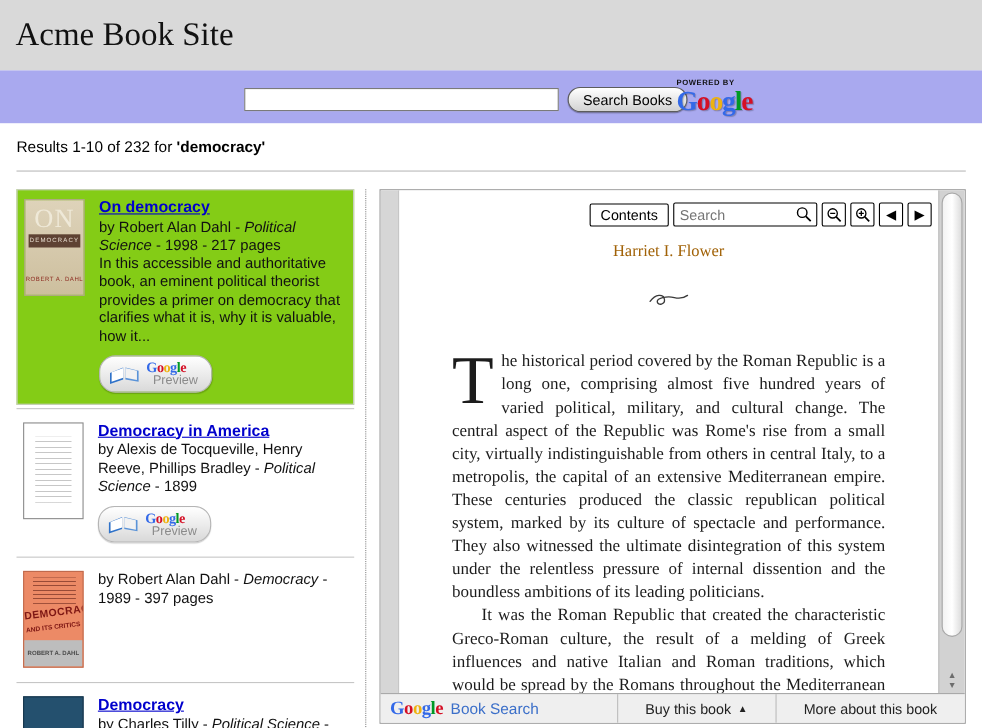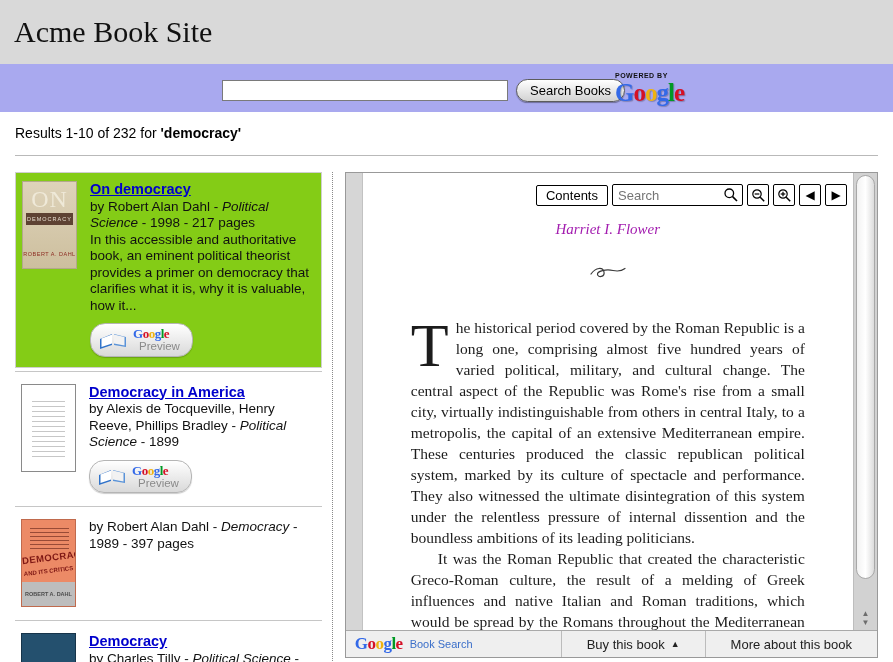--- a/index.html
+++ b/index.html
@@ -85,39 +85,39 @@
     font-family:"Liberation Sans",sans-serif; border-radius:2px; }
   .tb-search { border:1px solid #000; background:#fff; display:flex; align-items:center;
     width:131px; height:22px; padding:0 3px 0 5px; border-radius:2px; }
   .tb-search input { border:none; outline:none; flex:1; min-width:0; font-size:13px; color:#333; }
   .tb-sq { width:22px; height:22px; border:1px solid #000; background:#fff; display:flex;
     align-items:center; justify-content:center; cursor:pointer; border-radius:2px; padding:0; }
   .tb-sq .tri { font-size:12px; line-height:1; color:#000; }
 
   .bk-head { text-align:center; font-family:"Liberation Serif",serif; font-size:17px;
     letter-spacing:6px; color:#222; margin-top:6px; }
-  .bk-author { text-align:center; font-family:"Liberation Serif",serif; font-style:italic;
-    font-size:15px; color:#a21caf; margin-top:24px; }
+  .bk-author { text-align:center; font-family:"Liberation Serif",serif; 
+    font-size:15px; color:#a16207; margin-top:24px; }
   .bk-orn { text-align:center; margin-top:27px; }
   .bk-text { width:394px; margin:34px auto 0; font-family:"Liberation Serif",serif;
     font-size:15.5px; line-height:21px; color:#1c1c1c; text-align:justify; }
   .dropcap { float:left; font-size:62px; line-height:50px; padding:3px 7px 0 0; color:#1c1c1c; }
   .p2 { text-indent:27px; }
 
   .vscroll { width:24px; background:#d2d2d2; border-left:1px solid #bdbdbd; position:relative; flex:0 0 auto; }
   .vthumb { position:absolute; top:2px; left:2px; right:2px; height:404px;
     background:linear-gradient(90deg,#f2f2f2,#ffffff,#dcdcdc); border:1px solid #a8a8a8;
     border-radius:10px; cursor:grab; }
   .varrows { position:absolute; bottom:3px; left:0; right:0; text-align:center;
     font-size:8px; line-height:9px; color:#6d6d6d; cursor:pointer; }
 
   .preview-footer { height:27px; background:#efefef; border-top:1px solid #a9a9a9;
     display:flex; align-items:stretch; font-size:13px; flex:0 0 auto; }
   .pf-left { flex:1; display:flex; align-items:center; gap:7px; padding-left:9px; cursor:pointer; }
-  .pf-booksearch { color:#3b6fc9; font-size:11px; }
+  .pf-booksearch { color:#3b6fc9; font-size:14px; }
   .pf-buy, .pf-more { display:flex; align-items:center; padding:0 25px; border-left:1px solid #bcbcbc;
     color:#222; cursor:pointer; white-space:nowrap; }
   .buy-arrow { font-size:9px; margin-left:6px; }
 </style>
 </head>
 <body>
 
 <div class="site-header">
   <div class="site-title">Acme Book Site</div>
 </div>

